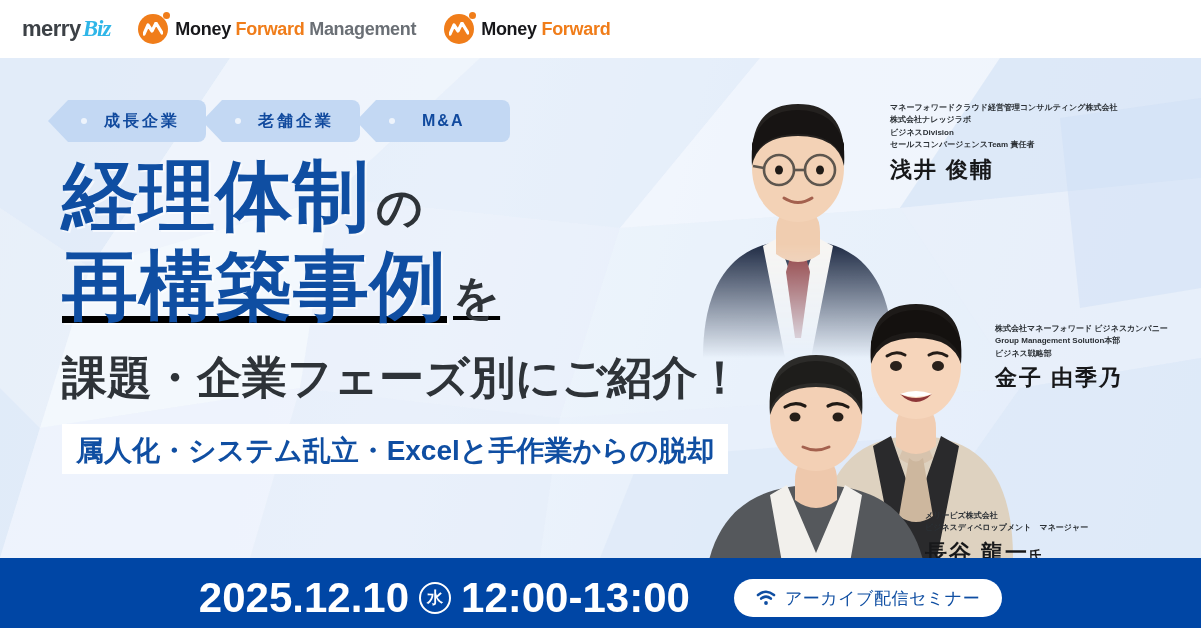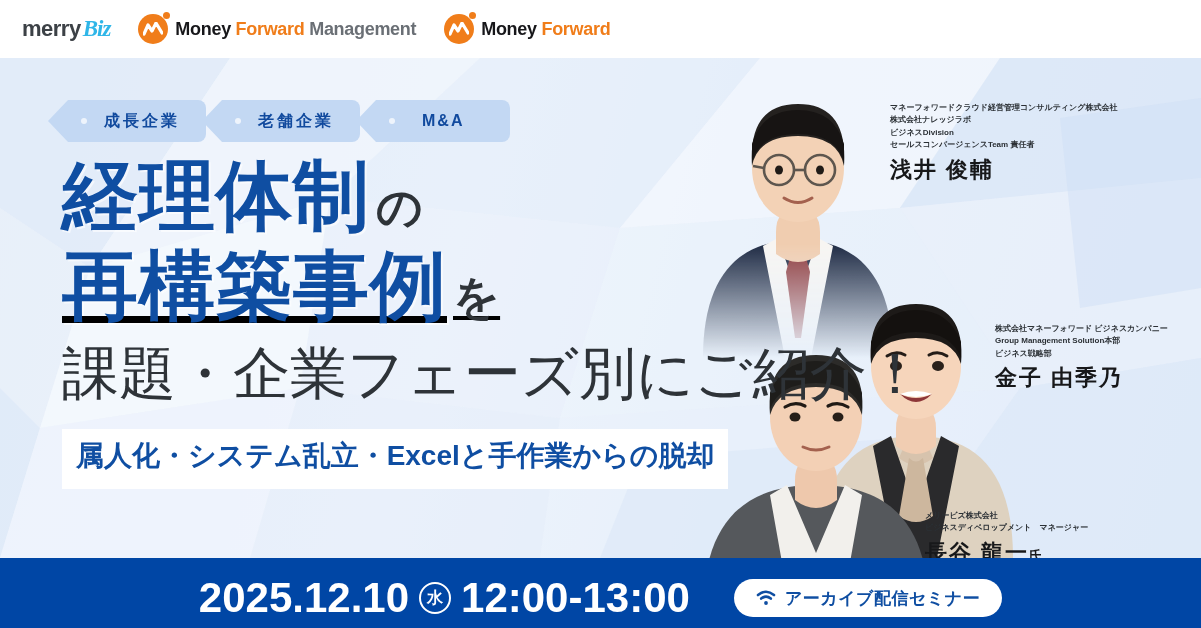--- a/index.html
+++ b/index.html
@@ -58,24 +58,24 @@
   
   .headline{position:absolute;left:62px;top:100px;z-index:12;}
   .hl-row{display:flex;align-items:flex-end;line-height:1;}
   .hl-big{
     font-size:76px;font-weight:bold;color:#0f4ea2;letter-spacing:1px;
     text-shadow:2px 2px 0 rgba(255,255,255,.6);
   }
   .hl-part{font-size:46px;font-weight:bold;color:#2e3338;margin-left:6px;
     position:relative;top:-4px;}
   .hl-row.r2{margin-top:14px;text-decoration:underline;}
-  .sub1{margin-top:12px;font-size:57px;font-weight:normal;color:#2e3338;letter-spacing:0px;}
+  .sub1{margin-top:24px;font-size:45px;font-weight:bold;color:#2e3338;letter-spacing:0px;}
   .band{
     margin-top:16px;display:inline-block;background:#ffffff;
-    padding:8px 14px 14px 14px;
+    padding:8px 14px 4px 14px;
   }
   .band span{font-size:28px;font-weight:bold;color:#0f4ea2;letter-spacing:0px;}
 
   
   .speakers{position:absolute;left:683px;top:0;width:483px;height:500px;z-index:10;}
   .photo{position:absolute;}
   .sp-caption{position:absolute;z-index:15;}
   .sp-org{font-size:8px;line-height:1.55;color:#2b3035;font-weight:bold;white-space:nowrap;}
   .sp-name{font-size:22px;font-weight:bold;color:#17181a;letter-spacing:2px;margin-top:3px;white-space:nowrap;}
   .sp-name .suffix{font-size:13px;letter-spacing:0;}
@@ -92,21 +92,21 @@
     width:32px;height:32px;border:2px solid #ffffff;border-radius:50%;
     display:flex;align-items:center;justify-content:center;font-size:16px;font-weight:bold;
     margin:0 10px;
   }
   .time-main{font-size:42px;font-weight:bold;letter-spacing:0px;}
   .pill{
     margin-left:44px;background:#ffffff;border-radius:22px;height:38px;
     display:flex;align-items:center;padding:0 22px;
   }
   .pill .wifi{margin-right:9px;display:flex;align-items:center;}
-  .pill .lbl{font-size:17px;font-weight:bold;color:#0f4ea2;letter-spacing:0.5px;}
+  .pill .lbl{font-size:17px;font-weight:normal;color:#0f4ea2;letter-spacing:0.5px;}
 </style>
 </head>
 <body>
 
 <div class="stage">
 
   <div class="logobar">
 
     <div class="logo-merry">
       <span class="m1">merry</span>

